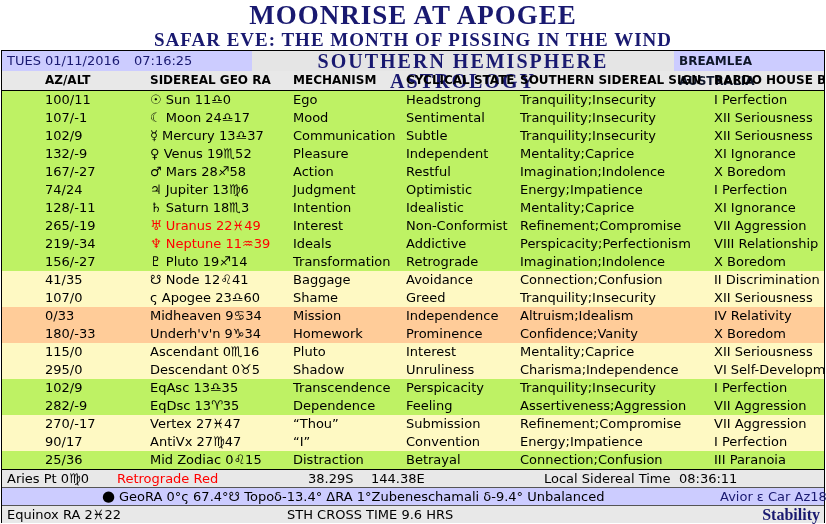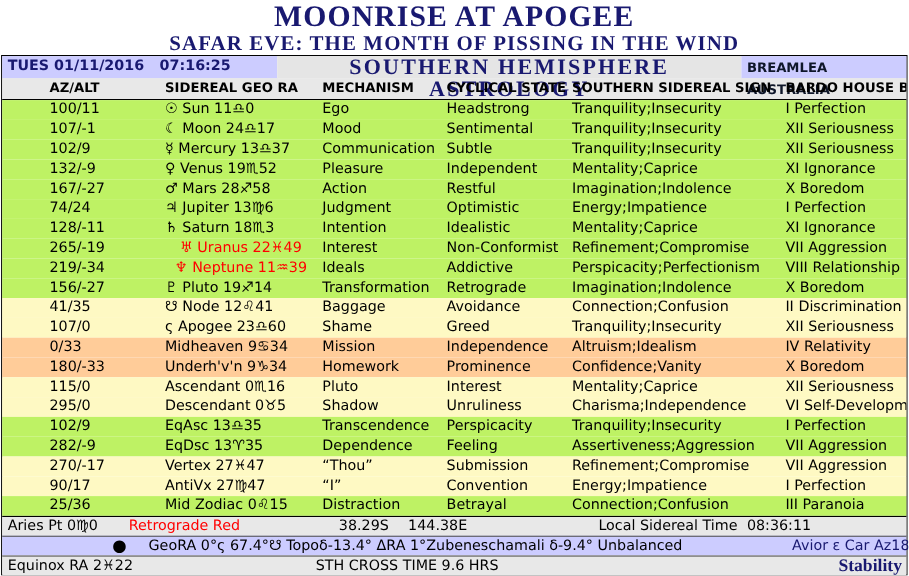--- a/index.html
+++ b/index.html
@@ -13,21 +13,21 @@
   .title-block { position:absolute; top:0; left:0; width:826px; text-align:center; }
   .report-title { font-size:27px; letter-spacing:1px; line-height:30px; }
   .report-subtitle { font-size:19px; letter-spacing:1px; line-height:19px; }
 
   .table-frame {
     position:absolute; top:50px; left:1px; width:824px; height:473px;
     border:1px solid #000; background:#fff;
   }
   
   .info-bar { display:flex; height:20px; font-size:13px; line-height:20px; }
-  .info-left { width:250px; background:#ccccff; color:#191970; font-weight:bold; padding-left:5px; white-space:nowrap; }
+  .info-left { width:250px; background:#ccccff; color:#191970; font-weight:normal; padding-left:5px; white-space:nowrap; }
   .info-left .time { margin-left:14px; }
   .info-center { width:422px; background:#e5e5e5; text-align:center;
                  font-size:20px; letter-spacing:2px; line-height:20px; }
   .info-right { flex:1; background:#ccccff; color:#0f172a; font-weight:bold; padding-left:5px; font-size:12px; }
 
   
   .grid {
     display:grid;
     grid-template-columns:105px 143px 113px 114px 194px 1fr;
     padding-left:38px;
@@ -36,21 +36,21 @@
 
   .col-head {
     height:20px; background:#e8e8e8; border-bottom:1px solid #000;
     font-weight:bold; font-size:12px; line-height:19px;
   }
 
   .trow { height:18px; font-size:13px; line-height:18px; }
   .bg-white { background:#bef264; }
   .bg-yellow { background:#fef9c3; }
   .bg-orange { background:#ffcc99; }
-  .cell.red { color:#ff0000;text-align:center; }
+  .cell.red { color:#ff0000; }
 
   
   .frow { position:relative; height:18px; font-size:13px; line-height:17px; }
   .f1 { background:#e8e8e8; border-top:1px solid #000; }
   .f2 { background:#ccccff; border-top:1px solid #555; }
   .f3 { background:#e8e8e8; border-top:1px solid #555; }
   .abs { position:absolute; top:0; white-space:nowrap; }
   .red-text { color:#ff0000; }
   .navy-text { color:#191970; }
   .bullet { font-size:15px; }
@@ -260,21 +260,21 @@
       <span class="abs" style="left:5px">Aries Pt 0♍0</span>
       <span class="abs red-text" style="left:115px">Retrograde Red</span>
       <span class="abs" style="left:306px">38.29S</span>
       <span class="abs" style="left:369px">144.38E</span>
       <span class="abs" style="left:542px">Local Sidereal Time</span>
       <span class="abs" style="left:677px">08:36:11</span>
     </div>
 
     <div class="frow f2">
       <span class="abs bullet" style="left:100px">●</span>
-      <span class="abs" style="left:133px">GeoRA 0°ς 67.4°☋ Topoδ-13.4° ΔRA 1°Zubeneschamali δ-9.4° Unbalanced</span>
+      <span class="abs" style="left:117px">GeoRA 0°ς 67.4°☋ Topoδ-13.4° ΔRA 1°Zubeneschamali δ-9.4° Unbalanced</span>
       <span class="abs navy-text" style="left:718px">Avior ε Car Az185</span>
     </div>
 
     <div class="frow f3">
       <span class="abs" style="left:5px">Equinox RA 2♓22</span>
       <span class="abs" style="left:285px">STH CROSS TIME 9.6 HRS</span>
       <span class="abs fancy stability" style="right:4px">Stability</span>
     </div>
 
   </div>

